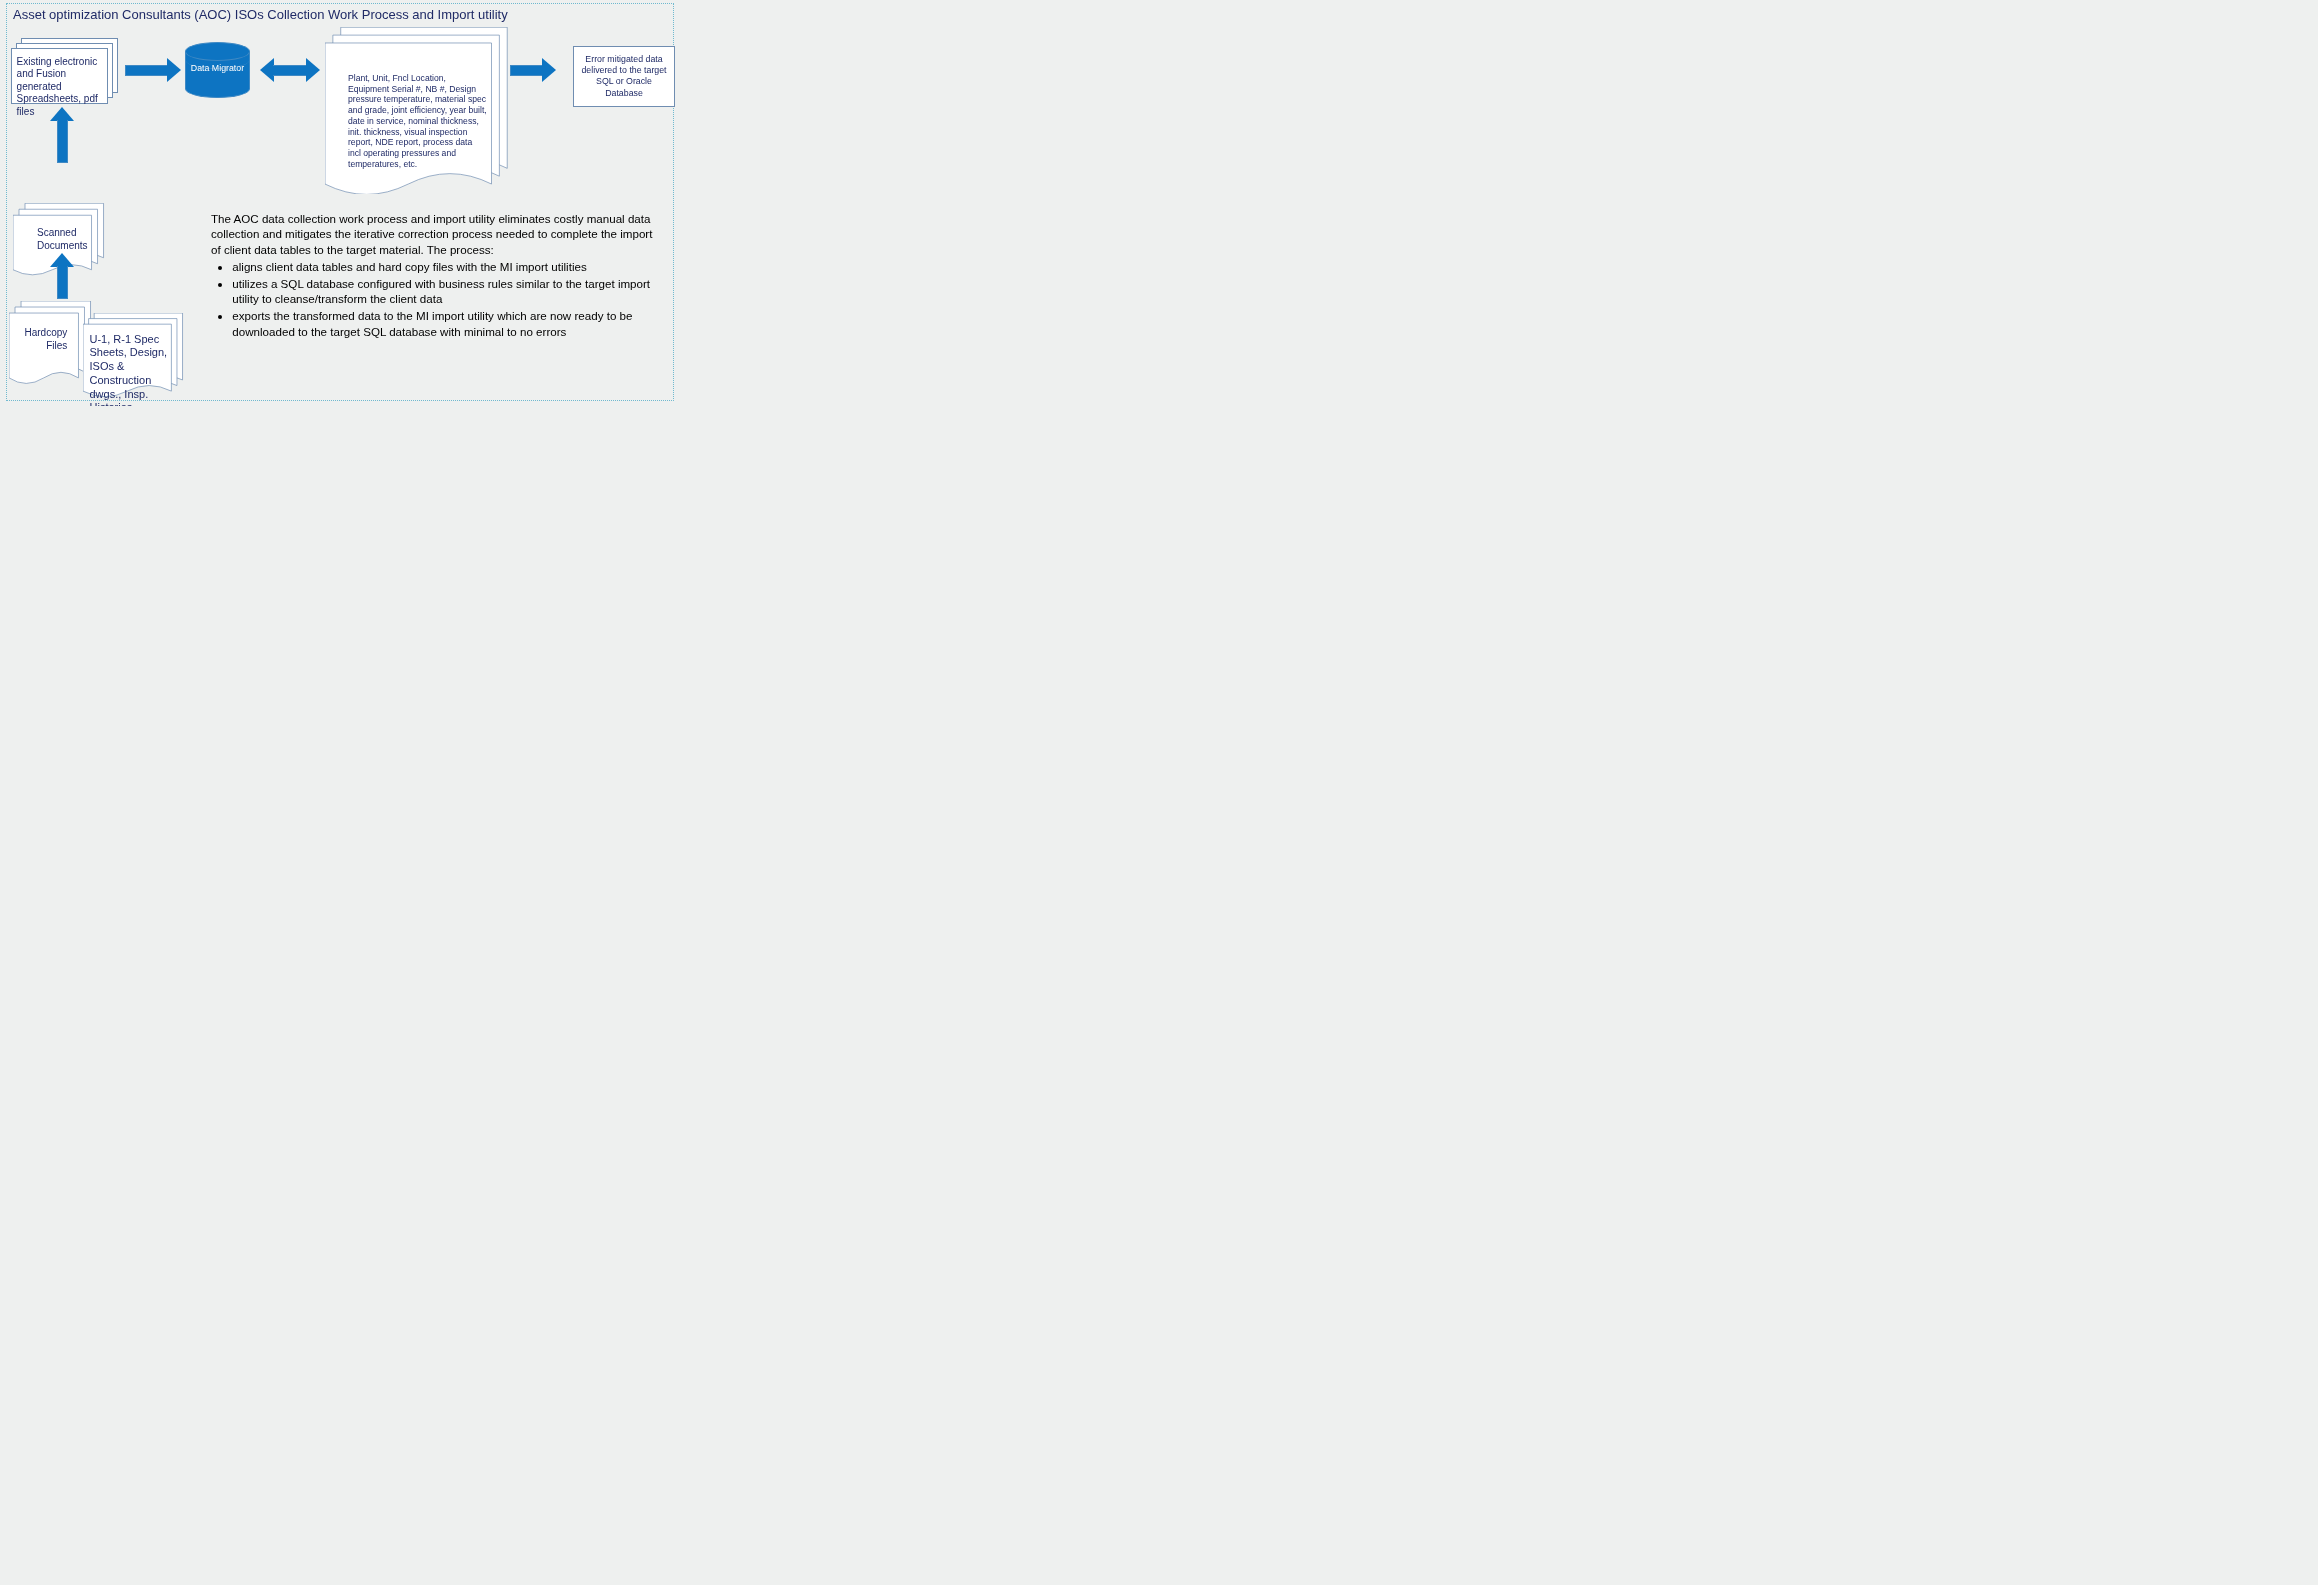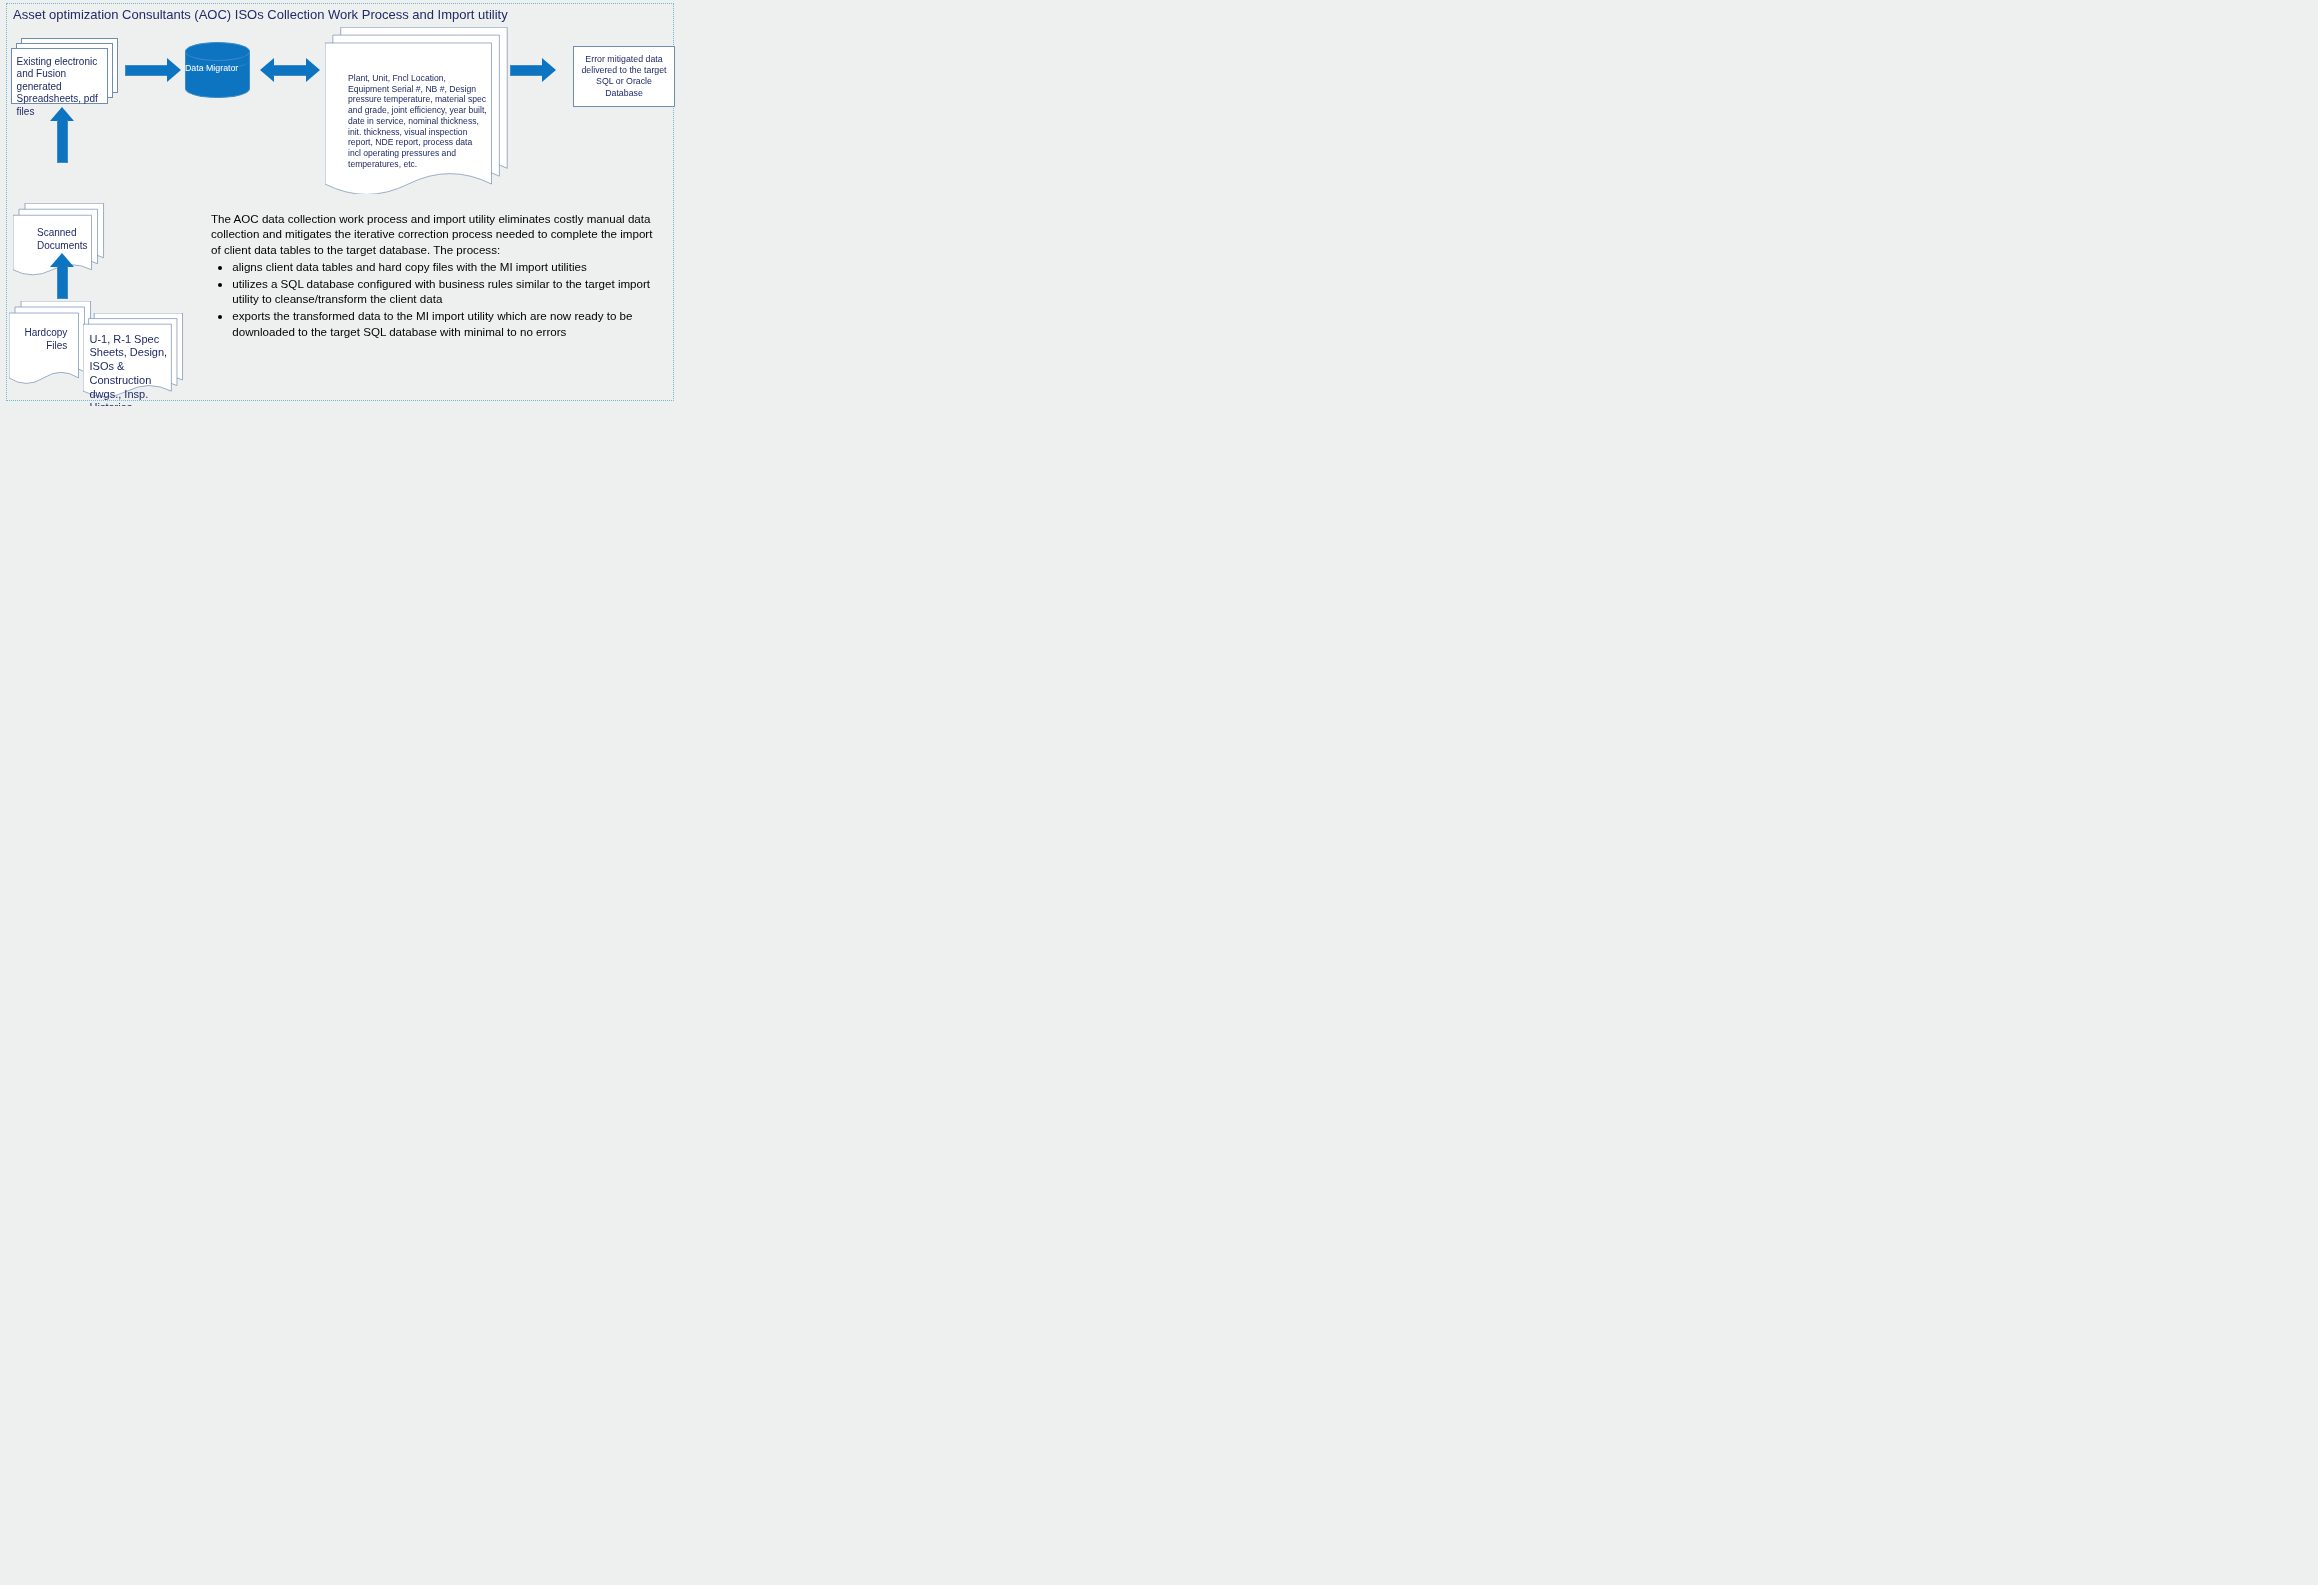--- a/index.html
+++ b/index.html
@@ -80,20 +80,21 @@
     position: absolute;
     left: 0.9px; right: 0.9px; top: 10.2px; height: 16.7px;
     border-bottom: 0.9px solid #3f89c4;
     border-radius: 50%;
   }
   .db .label {
     position: absolute;
     left: 0; right: 0; top: 21.3px;
     color: #fff;
     font-size: 8.8px;
+    text-align: center;
     line-height: 1.2;
   }
 
   
   .box {
     position: absolute;
     background: #fff;
     border: 0.7px solid #6f8db1;
     color: #1f2a66;
     font-size: 8.8px;
@@ -263,20 +264,20 @@
 <div class="docstack" style="left:83px; top:313px; width:107px; height:93px;">
   <svg width="107" height="93" style="position:absolute;left:0;top:0;" viewBox="0 0 230 200">
     <path d="M 24 0 L 214 0 L 214 144 Q 166 120 119 144 Q 71 168 24 144 Z" fill="#fff" stroke="#6f8db1" stroke-width="1.5"></path>
     <path d="M 12 12 L 202 12 L 202 156 Q 154 132 107 156 Q 59 180 12 156 Z" fill="#fff" stroke="#6f8db1" stroke-width="1.5"></path>
     <path d="M 0 24 L 190 24 L 190 168 Q 142 144 95 168 Q 47 192 0 168 Z" fill="#fff" stroke="#6f8db1" stroke-width="1.5"></path>
   </svg>
   <div class="doctext" style="left:6.5px; top:19.5px; width:80px; font-size:11px;">U-1, R-1 Spec Sheets, Design, ISOs &amp; Construction dwgs., Insp. Histories</div>
 </div>
 
 <div class="desc">
-  <div>The AOC data collection work process and import utility eliminates costly manual data collection and mitigates the iterative correction process needed to complete the import of client data tables to the target database. The process:</div>
+  <div>The AOC data collection work process and import utility eliminates costly manual data collection and mitigates the iterative correction process needed to complete the import of client data tables to the target material. The process:</div>
   <ul>
     <li>aligns client data tables and hard copy files with the MI import utilities</li>
     <li>utilizes a SQL database configured with business rules similar to the target import utility to cleanse/transform the client data</li>
     <li>exports the transformed data to the MI import utility which are now ready to be downloaded to the target SQL database with minimal to no errors</li>
   </ul>
 </div>
 
 
 </body></html>

